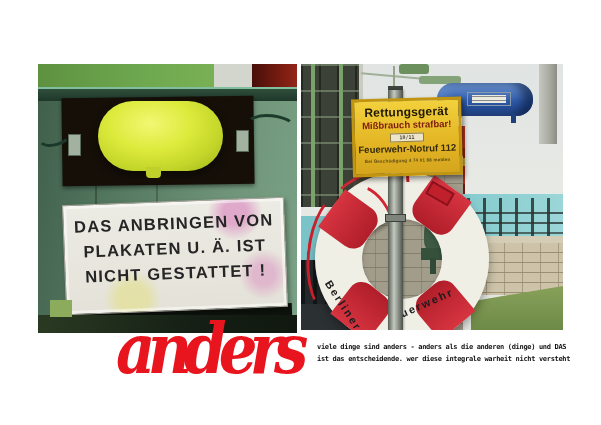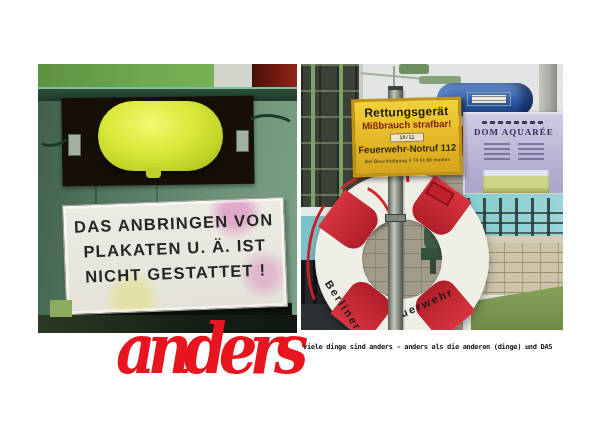--- a/index.html
+++ b/index.html
@@ -162,21 +162,21 @@
       font-family:"DejaVu Sans Mono", monospace; font-weight:700; font-size:5px; line-height:7px; color:#4a4536; }
   .rs-notruf { font-weight:700; font-size:9.5px; line-height:12px; color:#33290f; }
   .rs-footnote { margin-top:3px; font-weight:700; font-size:4.5px; line-height:6px;
       color:#5d4c16; letter-spacing:.2px; }
 
   
   .headline { left:116px; top:314px; z-index:10;
       font-family:"DejaVu Serif", serif; font-style:italic; font-weight:700;
       font-size:70px; line-height:1; letter-spacing:-9px; color:#e8151e;
       transform:scaleX(.87); transform-origin:0 0; }
-  .caption-body { left:303px; top:341px; z-index:10;
+  .caption-body { left:317px; top:341px; z-index:10;
       font-family:"DejaVu Sans Mono", monospace; font-weight:700;
       font-size:7px; line-height:12px; letter-spacing:-0.32px; color:#121212; }
   .caption-body div { white-space:nowrap; }
 </style>
 </head>
 <body>
 
 <div class="abs left-photo">
   <div class="abs lp-base"></div>
   <div class="abs lp-grass"></div>
@@ -213,40 +213,20 @@
   <div class="abs rp-machine1"></div>
   <div class="abs rp-machine2"></div>
   <div class="abs rp-tank">
     <div class="abs rp-tank-label"></div>
   </div>
   <div class="abs rp-tank-leg rp-tank-leg1"></div>
   <div class="abs rp-tank-leg rp-tank-leg2"></div>
   <div class="abs rp-column"></div>
   <div class="abs rp-mural"></div>
 
-  <div class="abs rp-billboard">
-    <div class="bb-tagline"></div>
-    <div class="bb-title">DOM AQUARÉE</div>
-    <div class="bb-cols">
-      <div class="bb-col">
-        <div class="bb-dash"></div>
-          <div class="bb-dash"></div>
-          <div class="bb-dash"></div>
-          <div class="bb-dash"></div>
-      </div>
-      <div class="bb-col">
-        <div class="bb-dash"></div>
-          <div class="bb-dash"></div>
-          <div class="bb-dash"></div>
-          <div class="bb-dash"></div>
-      </div>
-    </div>
-    <div class="bb-building"></div>
-    <div class="bb-phone">(030) 600 86 00</div>
-  </div>
 
   <div class="abs rp-water-left"></div>
   <div class="abs rp-water-right"></div>
   <div class="abs rp-railing"></div>
   <div class="abs rp-railbase"></div>
   <div class="abs rp-stonewall"></div>
   <div class="abs rp-grass"></div>
   <div class="abs rp-bridge"></div>
   <div class="abs rp-pave"></div>
   <div class="abs rp-dark-left"></div>
@@ -291,13 +271,14 @@
     <div class="rs-plate">10/11</div>
     <div class="rs-notruf">Feuerwehr-Notruf 112</div>
     <div class="rs-footnote">Bei Beschädigung 4 74 01 88 melden</div>
   </div>
 </div>
 
 <div class="abs headline">anders</div>
 
 <div class="abs caption-body">
   <div>viele dinge sind anders - anders als die anderen (dinge) und DAS</div>
+  <div>ist das entscheidende. wer diese integrale warheit nicht versteht</div>
 </div>
 
 </body></html>

